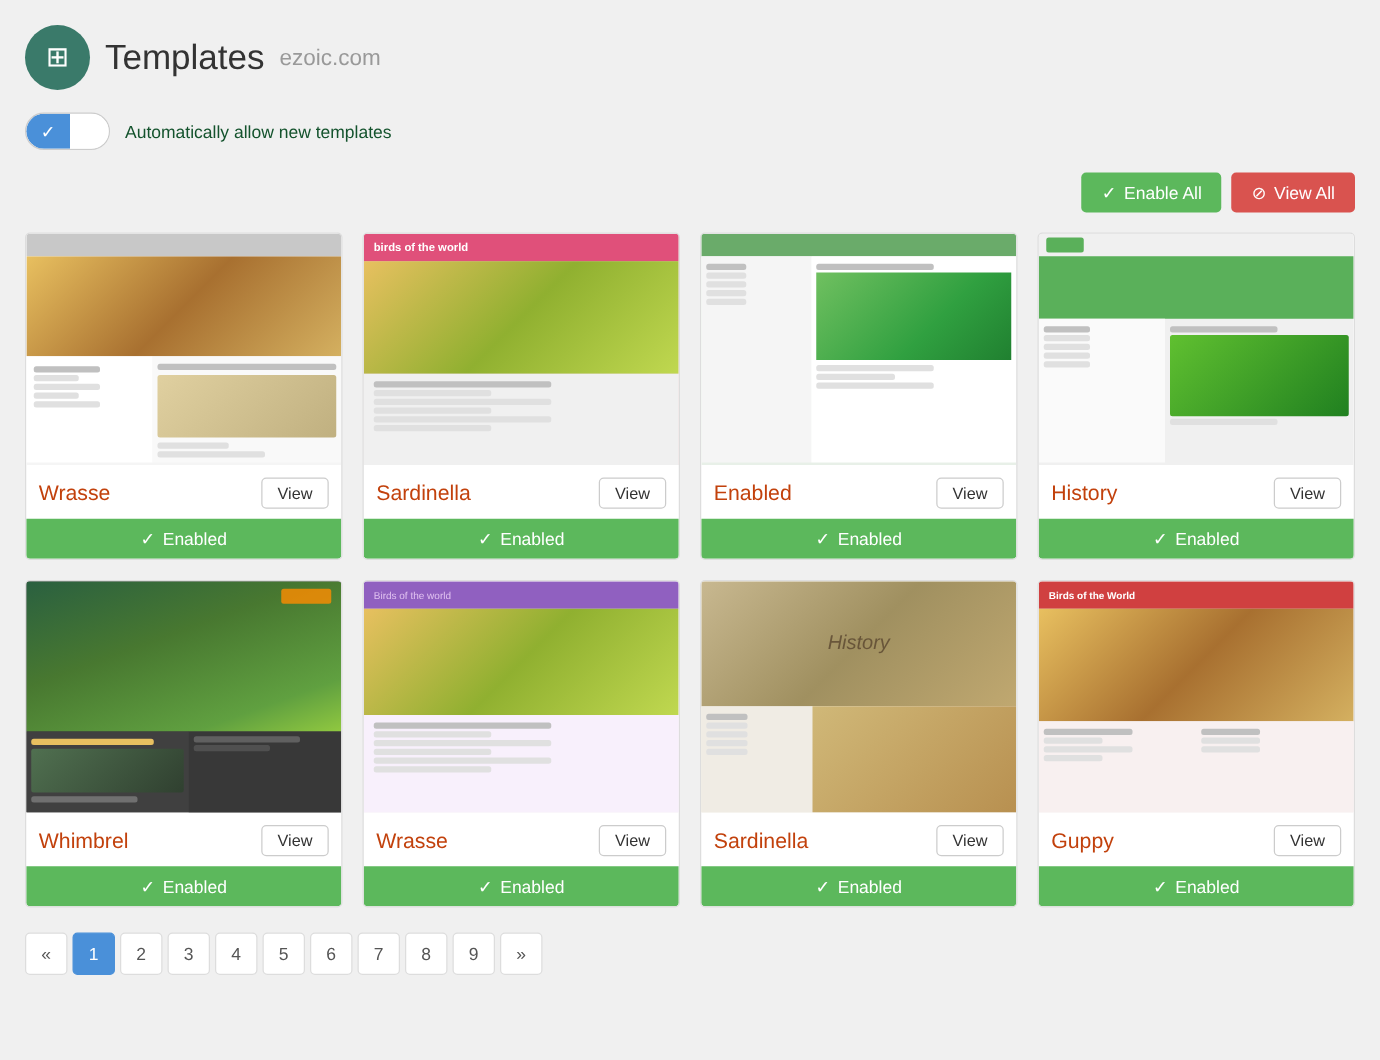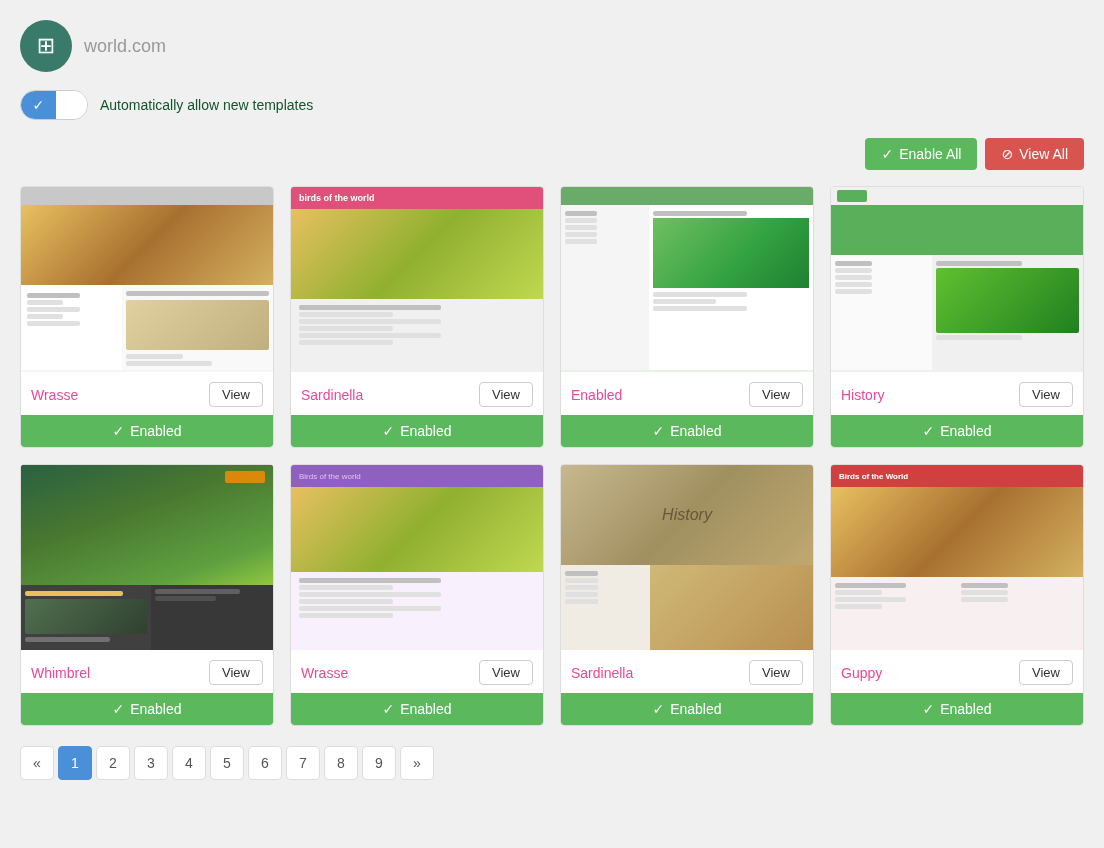--- a/index.html
+++ b/index.html
@@ -115,23 +115,23 @@
       background: #e8e8e8;
     }
     .template-footer {
       padding: 10px 10px 0 10px;
       display: flex;
       align-items: center;
       justify-content: space-between;
       margin-bottom: 8px;
     }
     .template-name {
-      font-size: 14px;
+      font-size: 17px;
       font-weight: normal;
-      color: #ec4899;
+      color: #c2410c;
     }
     .btn-view {
       background: white;
       border: 1px solid #ccc;
       padding: 4px 12px;
       border-radius: 4px;
       cursor: pointer;
       font-size: 13px;
       color: #333;
     }
@@ -238,21 +238,22 @@
     .line.short { width: 60%; }
     .line.xshort { width: 40%; }
   </style>
 </head>
 <body>
 
 <div class="header">
   <div class="logo-icon">
     <span>⊞</span>
   </div>
-  <span class="page-subtitle">world.com</span>
+  <span class="page-title">Templates</span>
+  <span class="page-subtitle">ezoic.com</span>
 </div>
 
 <div class="toggle-row">
   <div class="toggle">
     <div class="toggle-on">
       <span class="toggle-checkmark">✓</span>
     </div>
     <div class="toggle-off"></div>
   </div>
   <span class="toggle-label">Automatically allow new templates</span>

